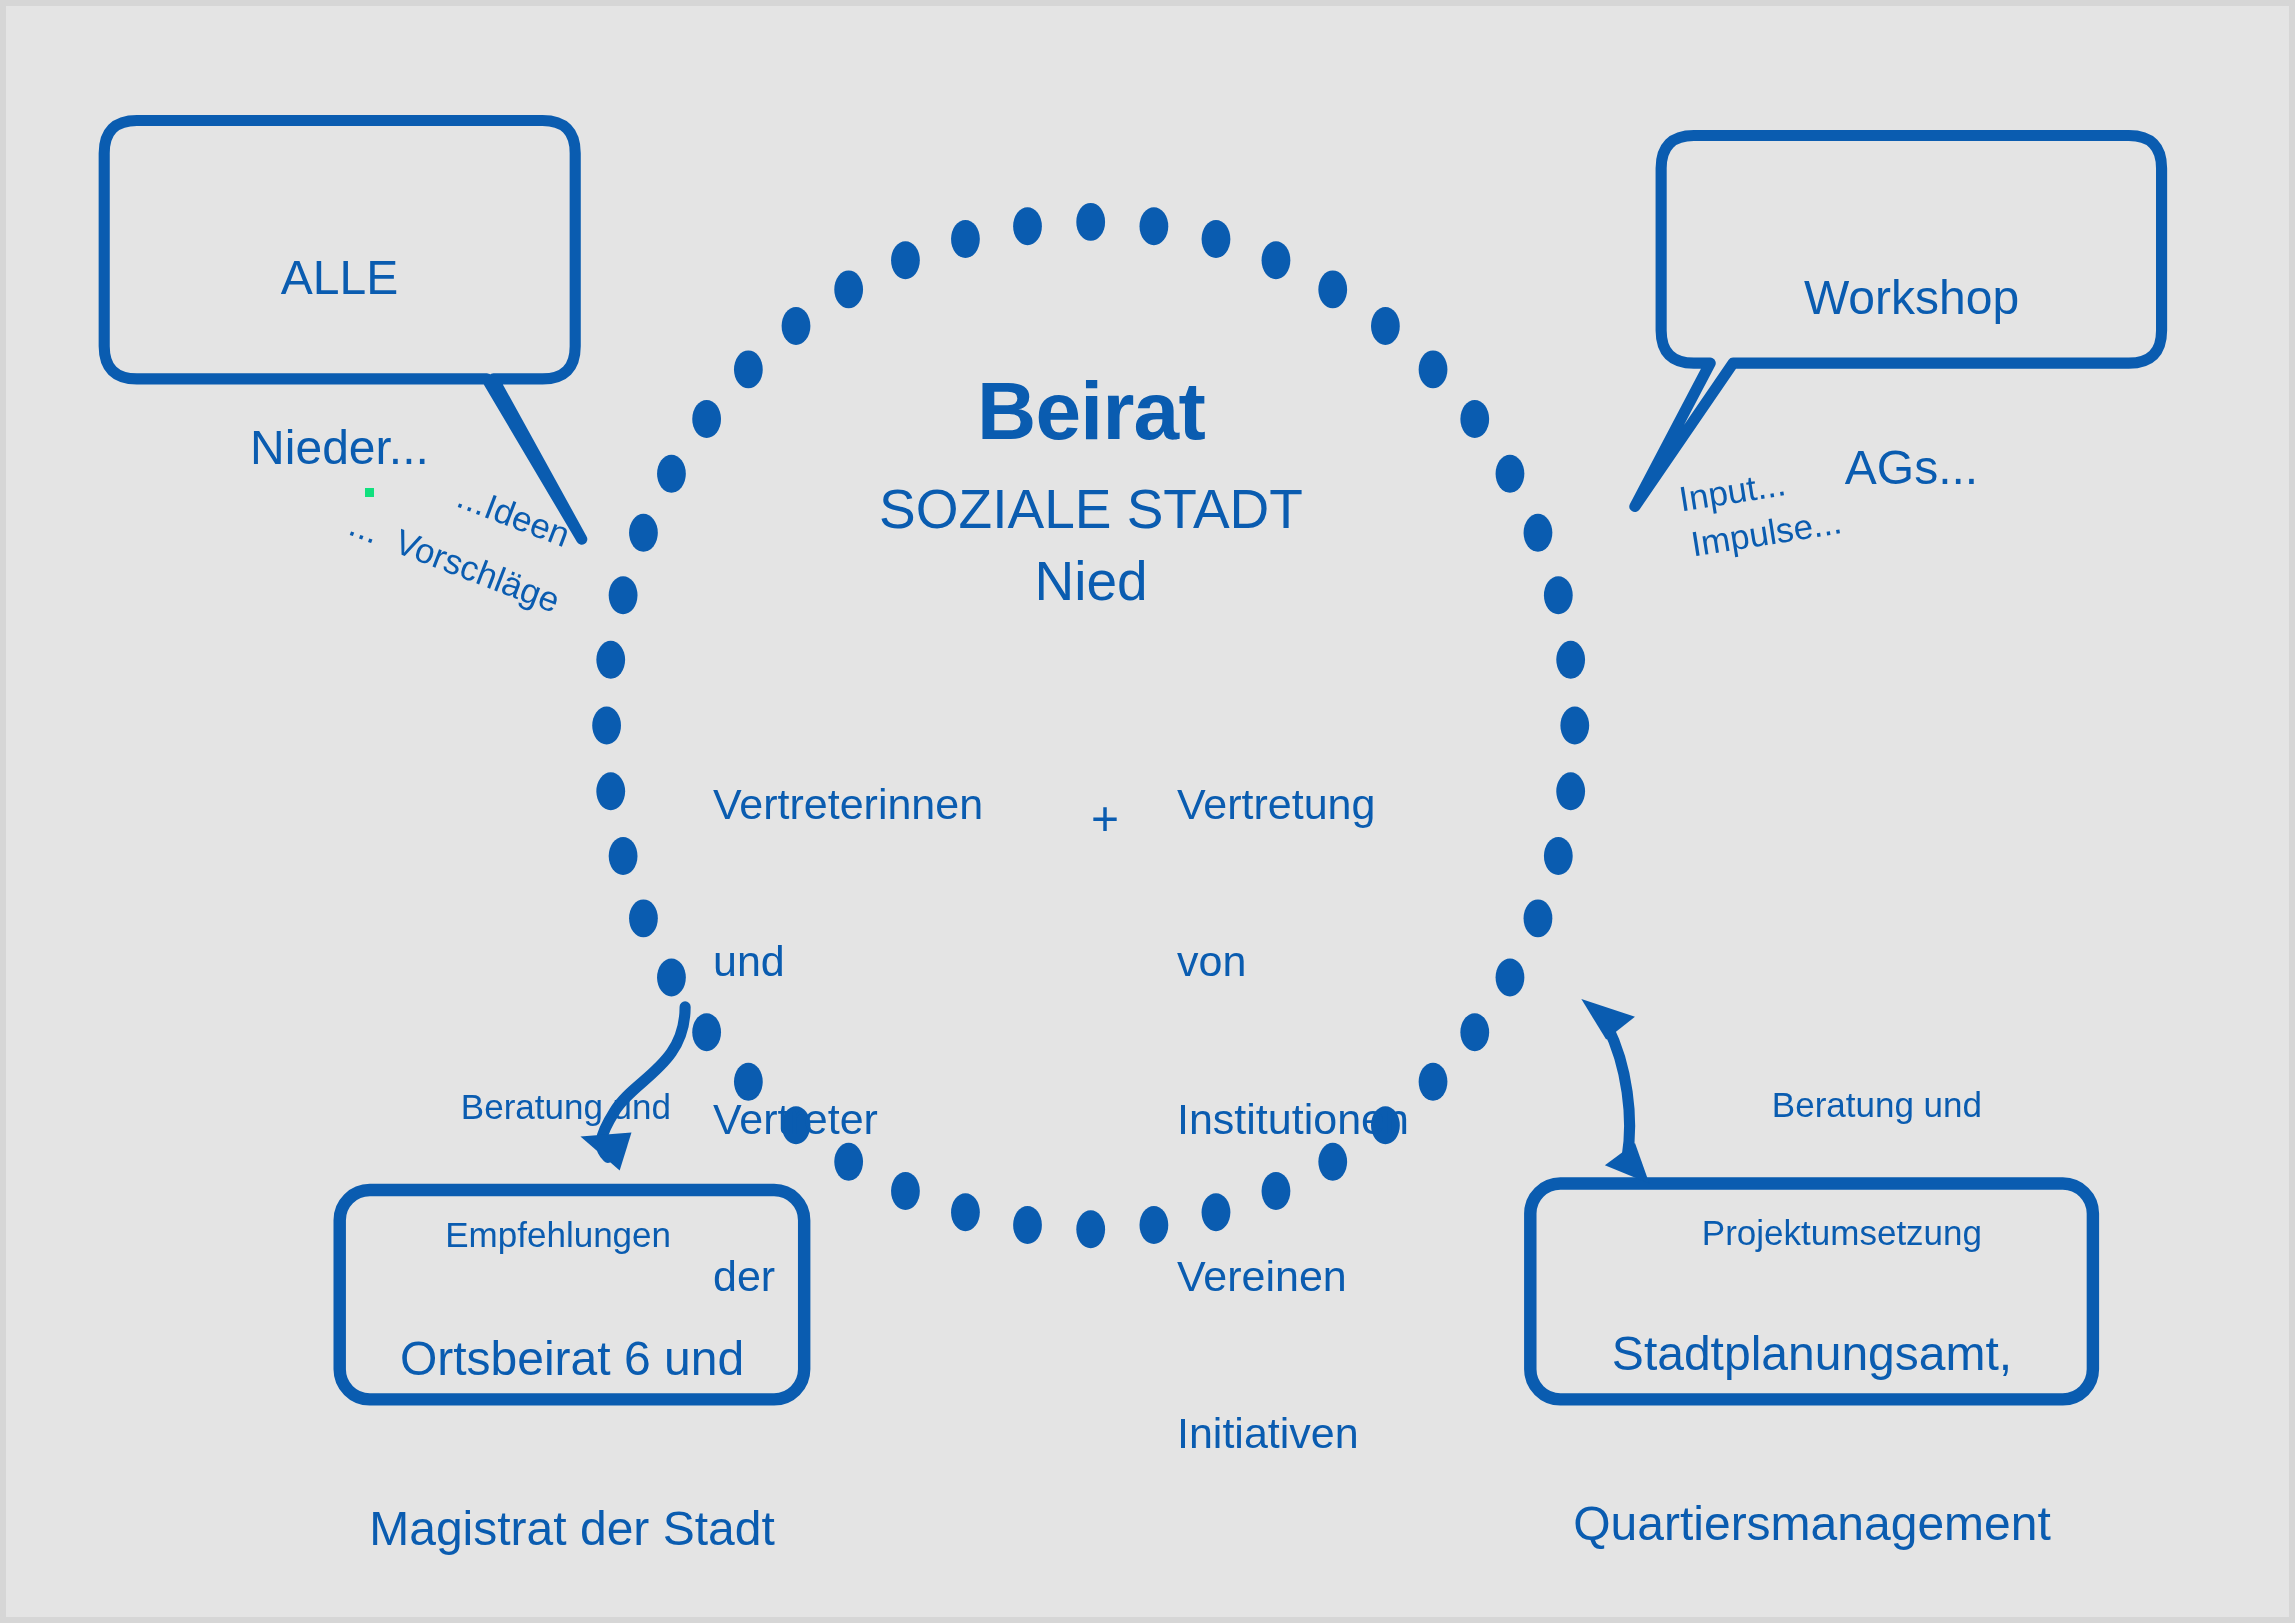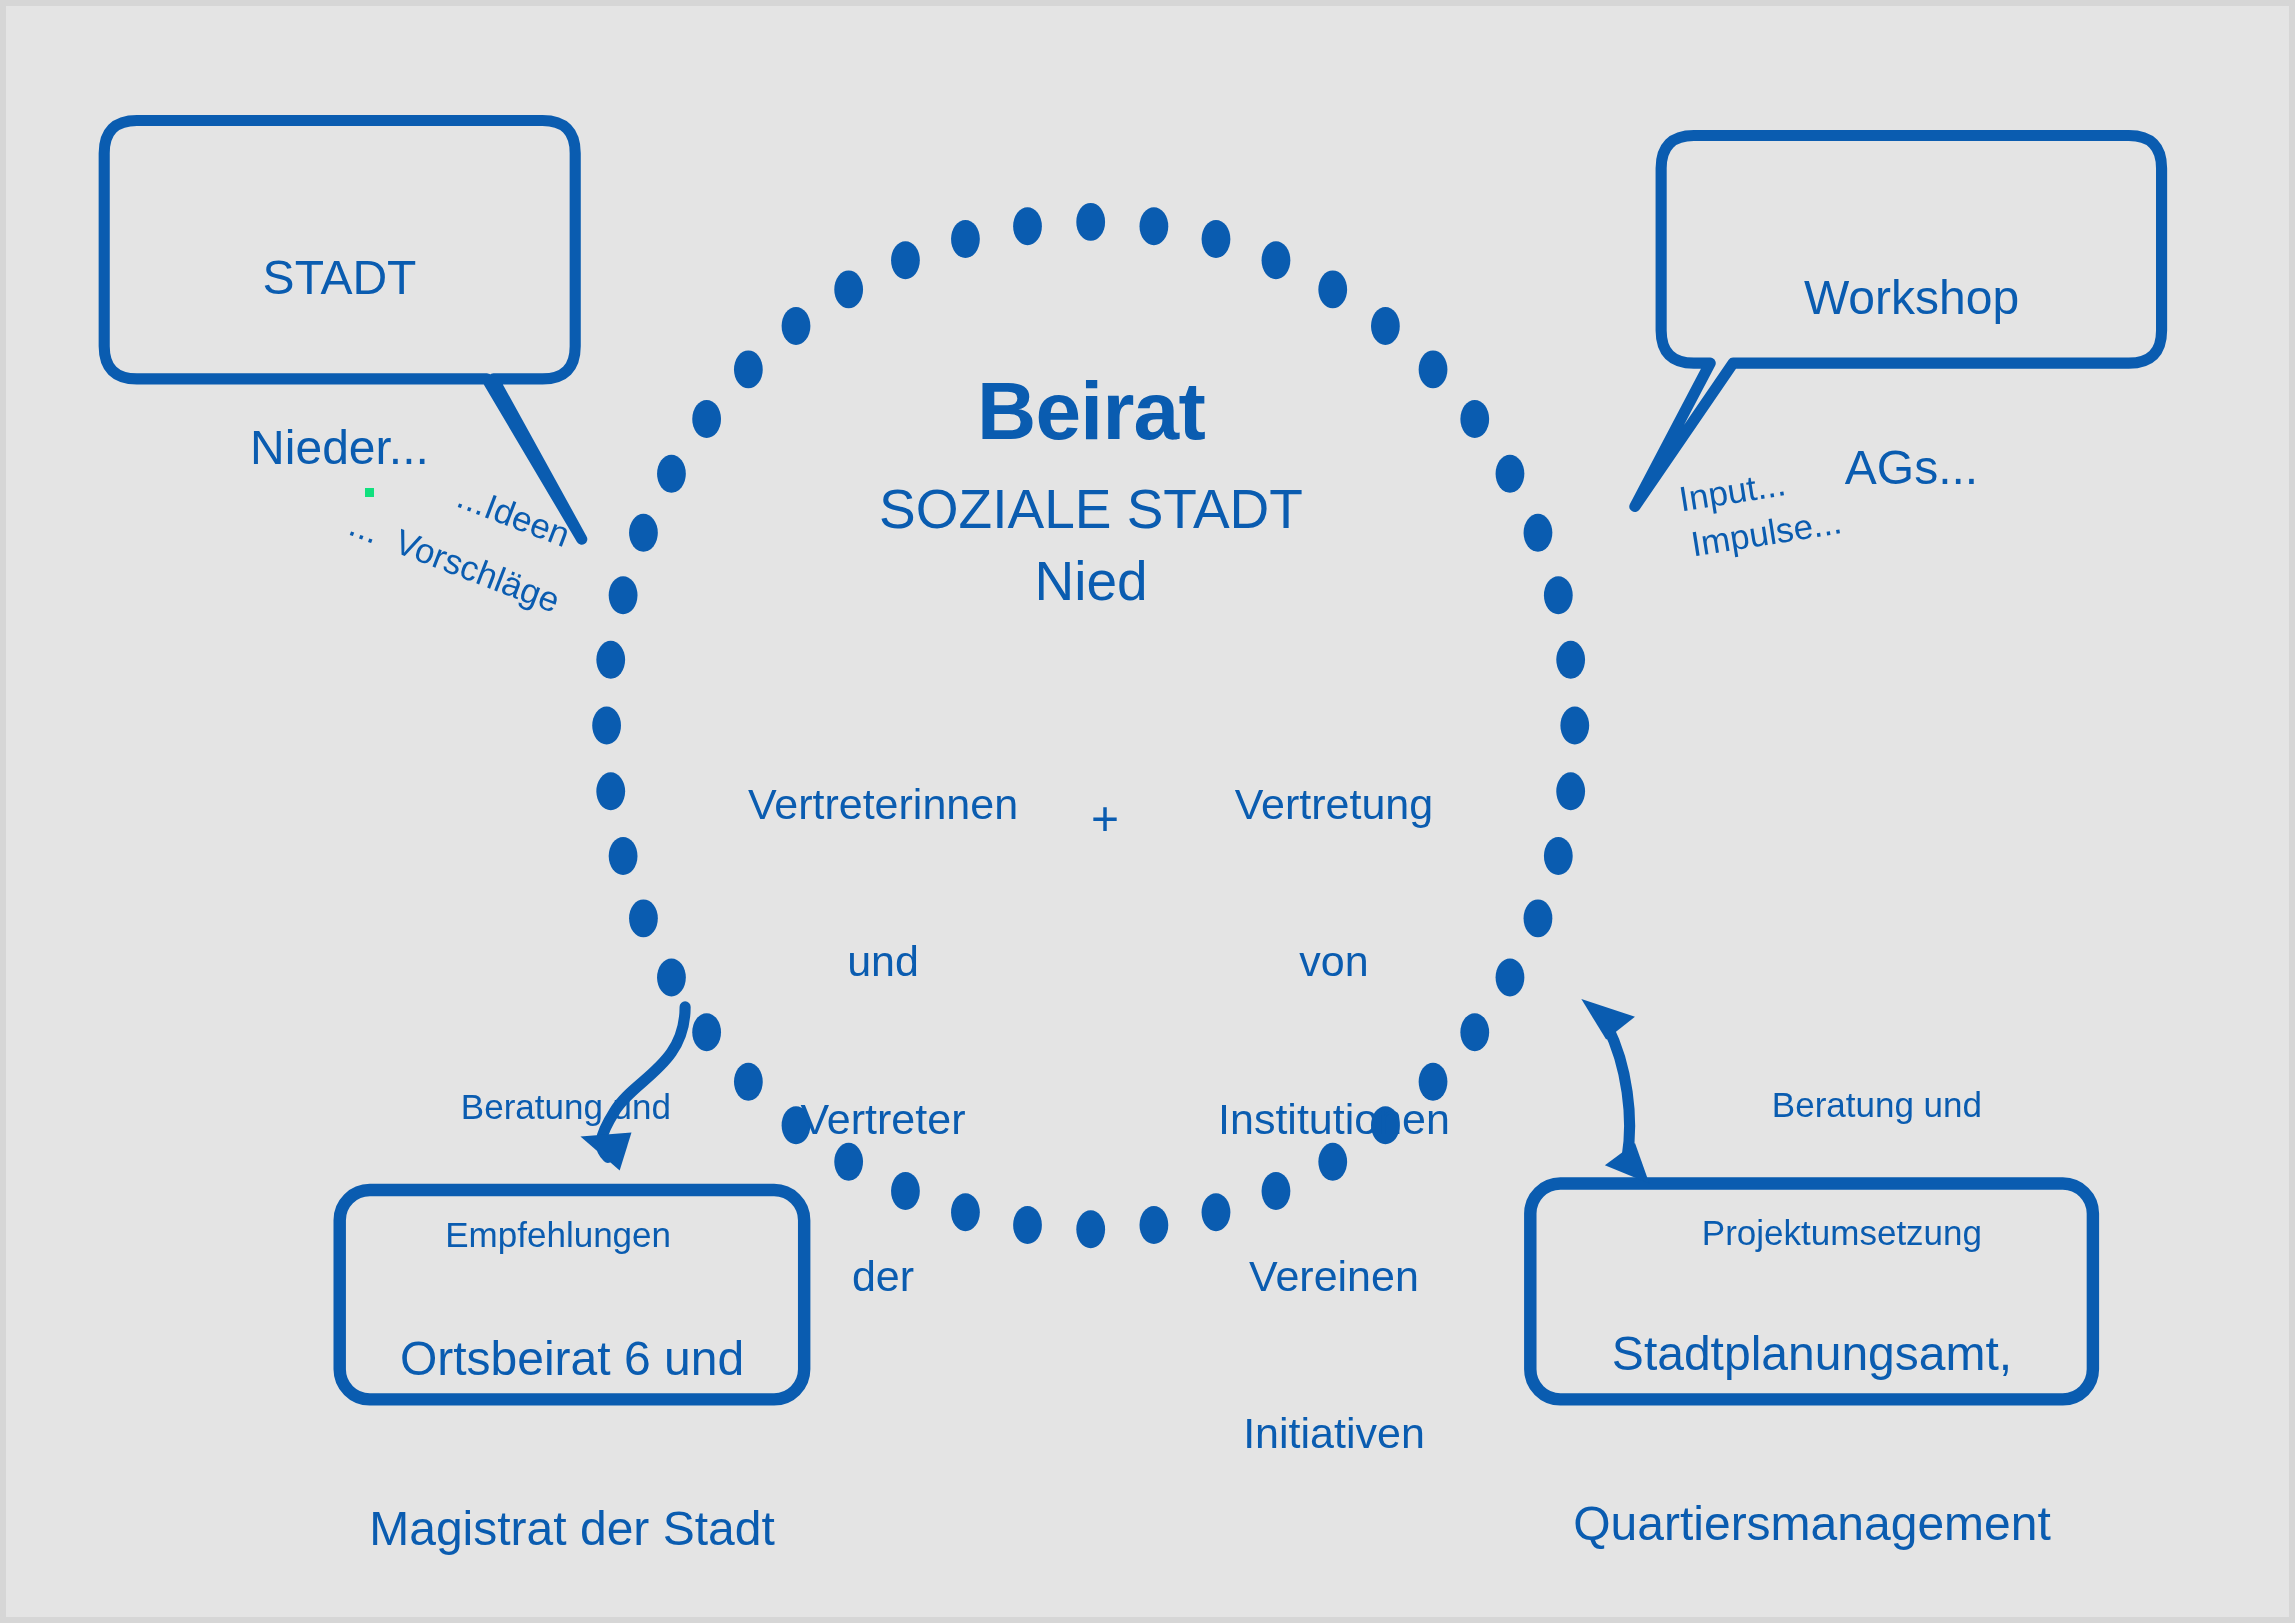--- a/index.html
+++ b/index.html
@@ -47,21 +47,20 @@
     font-size: 82px;
     font-weight: 700;
     letter-spacing: -0.7px;
   }
   .circle-sub {
     text-align: center;
     font-size: 55px;
     font-weight: 400;
   }
   .col-text {
-    text-align: center;
     font-size: 43px;
     line-height: 1.22;
   }
   .plus-sign {
     font-size: 48px;
     text-align: center;
   }
   .stimmrecht {
     font-size: 43px;
     text-align: center;
@@ -183,21 +182,21 @@
 
     <g>
       <path d="M 2448 1560
                C 2478 1620, 2488 1700, 2478 1760" fill="none" stroke="#0a5cb0" stroke-width="17" stroke-linecap="round"></path>
       <path d="M 2408 1518 L 2446 1580 L 2490 1545 Z" fill="#0a5cb0"></path>
       <path d="M 2512 1800 L 2444 1772 L 2490 1738 Z" fill="#0a5cb0"></path>
     </g>
   </svg>
 
   <div class="txt bubble-text" style="left:98px; top:131px; width:471px;">
-    <div>STADT</div>
+    <div>ALLE</div>
     <div>Nieder...</div>
   </div>
 
   <div class="txt bubble-text" style="left:1662px; top:151px; width:487px;">
     <div>Workshop</div>
     <div>AGs...</div>
   </div>
 
   <div class="txt circle-title" style="left:758px; top:357px; width:654px;">Beirat</div>
   <div class="txt circle-sub" style="left:758px; top:471px; width:654px;">SOZIALE STADT</div>

